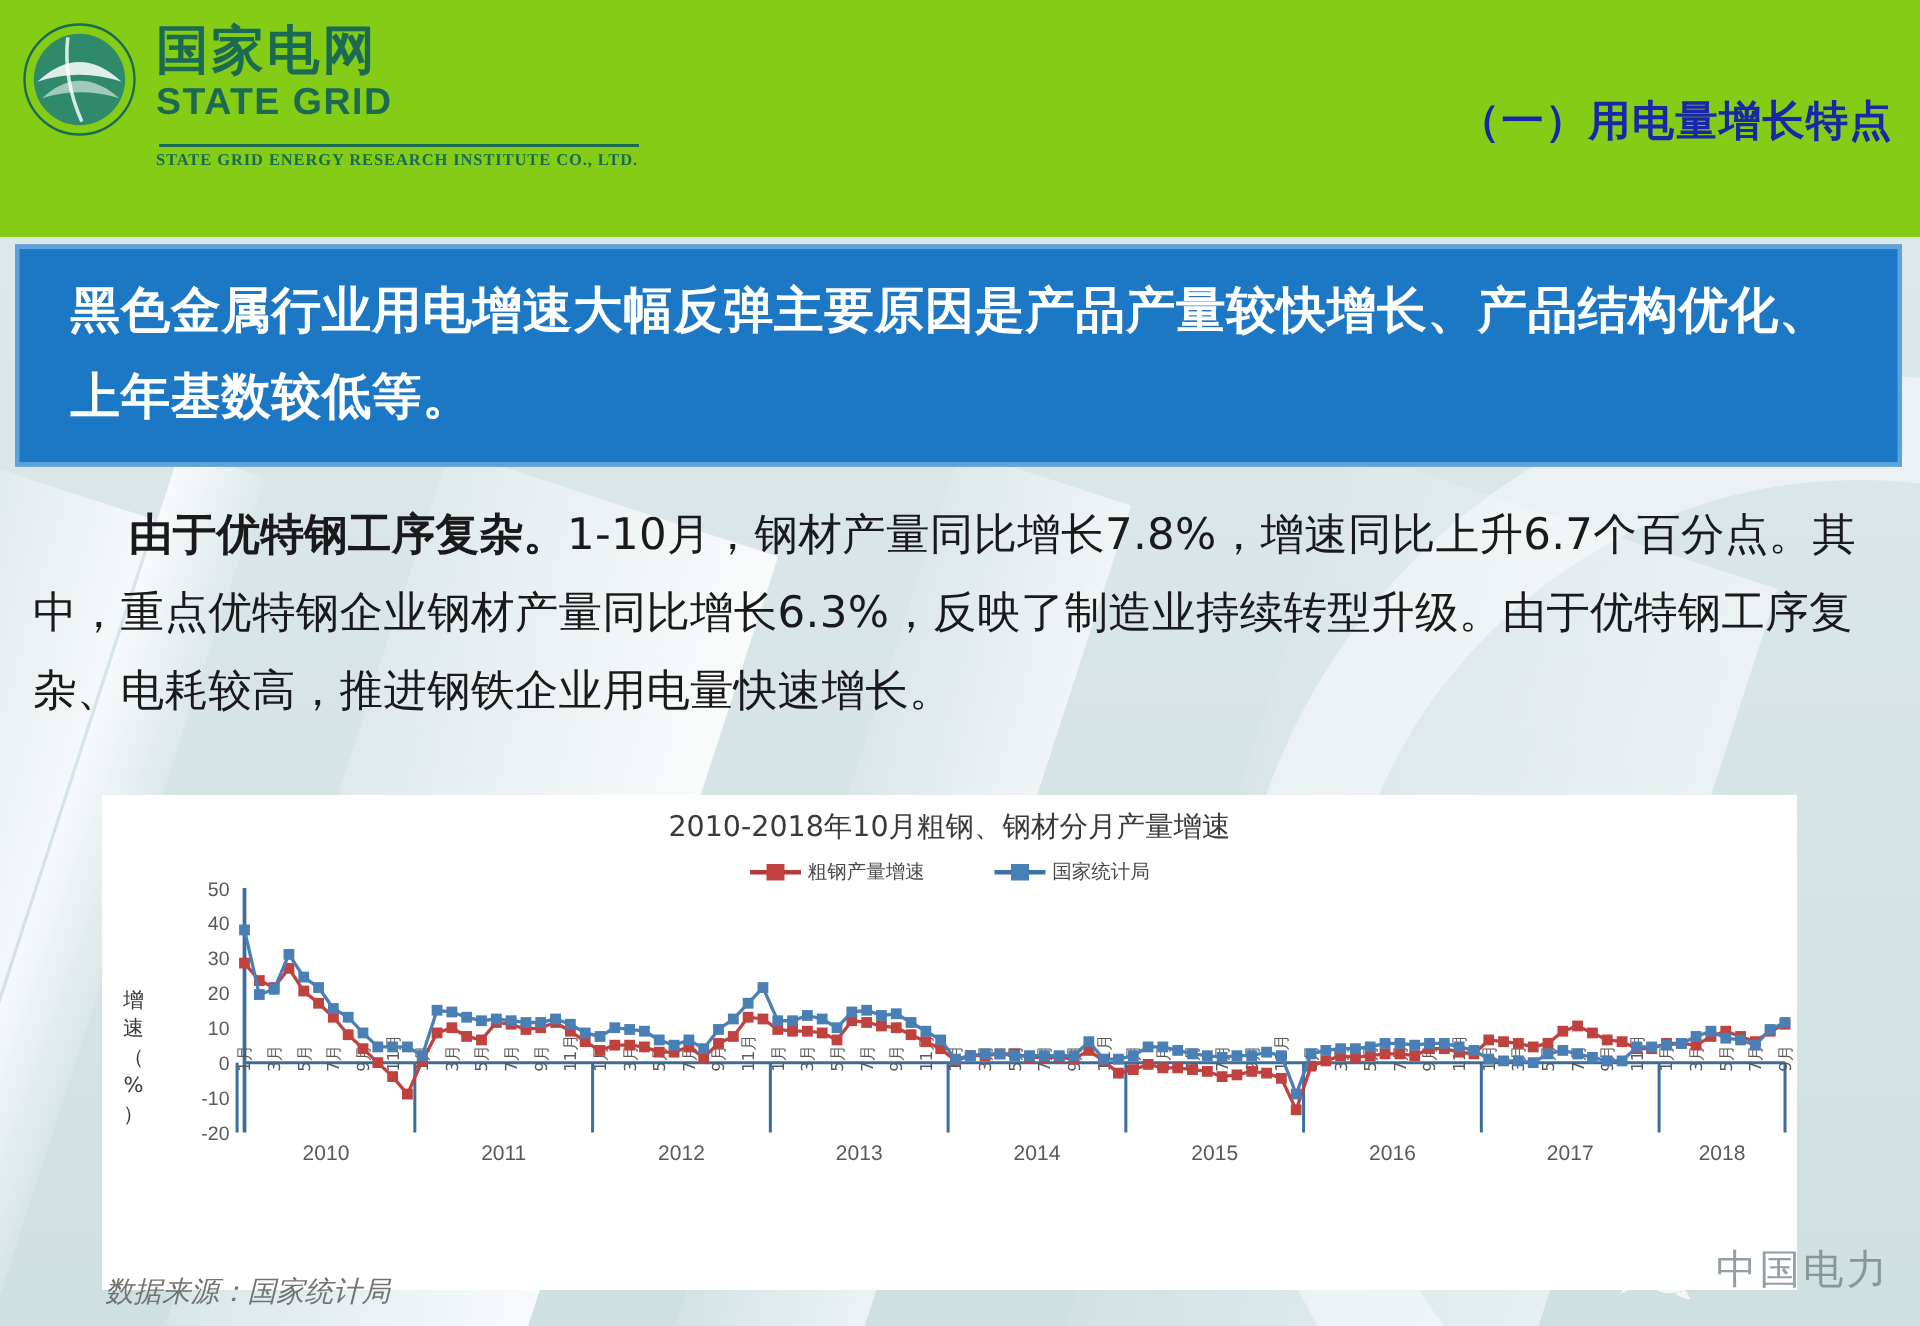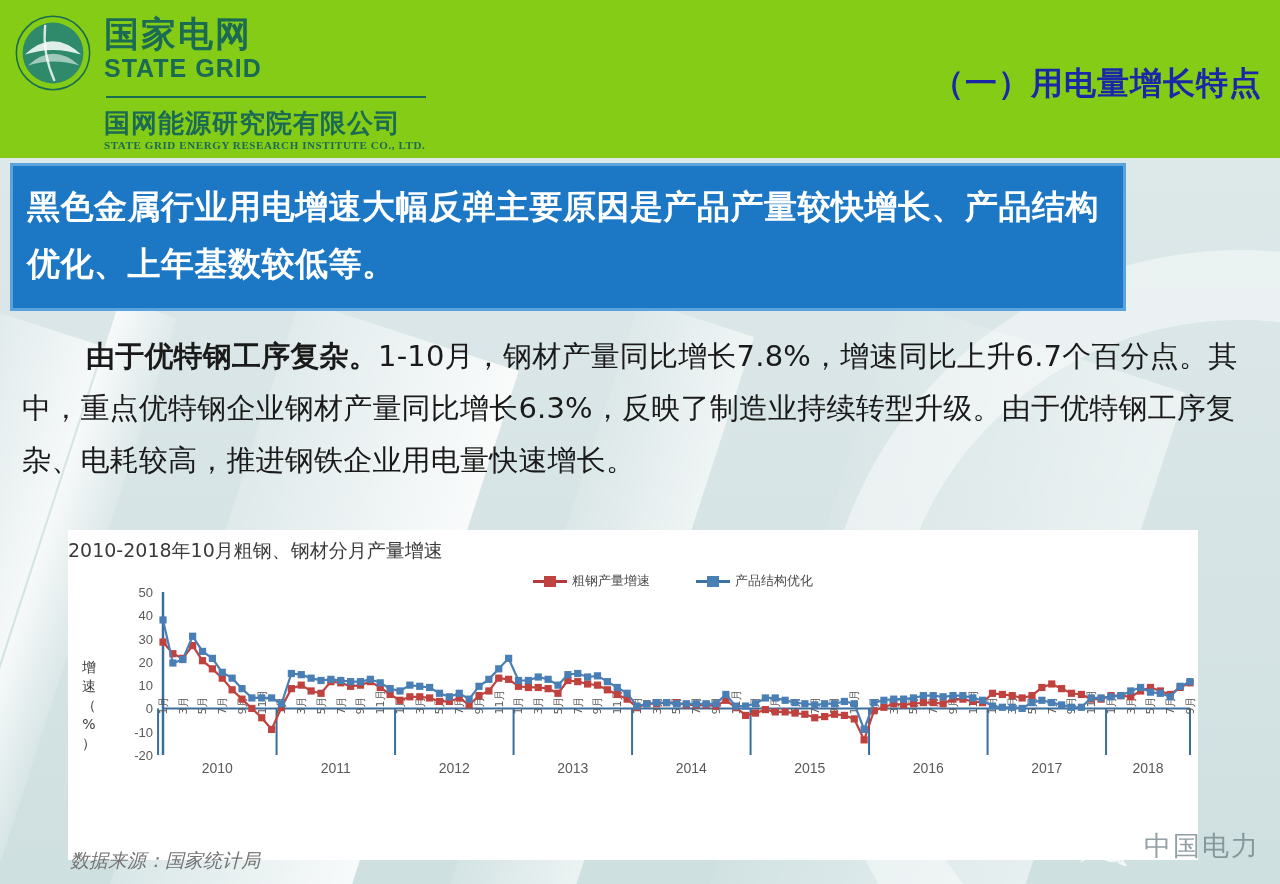--- a/index.html
+++ b/index.html
@@ -32,37 +32,37 @@
   .cn-big{font-family:"DejaVu Sans",sans-serif;font-size:35px;font-weight:bold;color:#1b6b54;
           letter-spacing:2px;line-height:40px;}
   .en-big{font-family:Liberation Sans, sans-serif;font-size:25px;font-weight:bold;
           color:#1b6b54;letter-spacing:1px;line-height:28px;}
   #logo-rule{position:absolute;left:106px;top:96px;width:320px;height:2px;background:#1b6b54;}
   .cn-sub{font-family:"DejaVu Sans",sans-serif;font-size:26px;font-weight:bold;color:#1b6b54;
           letter-spacing:1px;line-height:30px;margin-top:8px;}
   .en-sub{font-family:"Liberation Serif","DejaVu Serif",serif;font-size:11px;font-weight:bold;
           color:#1b6b54;letter-spacing:.6px;line-height:14px;}
   #slide-title{position:absolute;right:18px;top:62px;font-family:Liberation Serif, serif;
-               font-size:32px;font-weight:bold;color:#1a28a8;letter-spacing:1px;white-space:nowrap;}
-  
-  #banner{position:absolute;left:10px;top:163px;width:1116px;height:148px;background:#1c77c4;
-          border:3px solid #5ba3dd;box-sizing:border-box;z-index:3;}
+               font-size:28px;font-weight:bold;color:#1a28a8;letter-spacing:1px;white-space:nowrap;}
+  
+  #banner{position:absolute;left:10px;top:163px;width:1258px;height:148px;background:#1c77c4;
+          border:3px solid #5ba3dd;box-sizing:border-box;z-index:3;padding-left:20px;}
   #banner-text{font-family:"DejaVu Sans",sans-serif;font-size:33px;font-weight:bold;color:#fff;
                line-height:57px;padding:12px 14px 0 14px;letter-spacing:.5px;}
   
   #para{position:absolute;left:22px;top:330px;width:1240px;z-index:3;
         font-family:"DejaVu Sans",sans-serif;font-size:29px;color:#1a1a1a;line-height:52px;
         text-indent:64px;letter-spacing:.2px;}
   #para b{font-weight:bold;}
   
   #chart-card{position:absolute;left:68px;top:530px;width:1130px;height:330px;background:#fff;z-index:3;}
-  #chart-title{position:absolute;left:0;top:8px;width:1130px;text-align:left;
+  #chart-title{position:absolute;left:0;top:8px;width:1130px;text-align:center;
                font-family:"DejaVu Sans",sans-serif;font-size:19px;color:#3a3a3a;}
   #legend{position:absolute;left:0;top:42px;width:1130px;display:flex;justify-content:center;gap:46px;
-          font-family:"DejaVu Sans",sans-serif;font-size:13px;color:#4a4a4a;padding-left:40px;}
+          font-family:"DejaVu Sans",sans-serif;font-size:13px;color:#4a4a4a;}
   .lg{display:flex;align-items:center;gap:5px;}
   .lg-line{width:34px;height:3px;position:relative;}
   .lg-line i{position:absolute;left:11px;top:-4px;width:12px;height:11px;display:block;}
   .lg-red .lg-line{background:#b4393b;} .lg-red .lg-line i{background:#c0423f;}
   .lg-blue .lg-line{background:#3a72a8;} .lg-blue .lg-line i{background:#4a7fb5;}
   #ylabel{position:absolute;left:10px;top:128px;width:22px;
           font-family:"DejaVu Sans",sans-serif;font-size:14px;color:#3a3a3a;
           text-align:center;line-height:19px;}
   #plot{position:absolute;left:0;top:0;width:1130px;height:330px;}
   #srcnote{position:absolute;left:70px;top:848px;z-index:4;
@@ -92,21 +92,20 @@
     <path d="M14 52 Q50 18 86 52 Q50 40 14 52Z" fill="#ffffff" opacity=".85"></path>
     <path d="M18 66 Q50 36 84 66 Q50 56 18 66Z" fill="#ffffff" opacity=".55"></path>
     <path d="M40 14 Q36 50 52 86" fill="none" stroke="#ffffff" stroke-width="3" opacity=".8"></path>
   </svg>
   <div id="logo-text">
     <div class="cn-big">国家电网</div>
     <div class="en-big">STATE GRID</div>
   </div>
   <div id="logo-rule"></div>
   <div style="position:absolute;left:104px;top:100px;">
-    <div class="cn-sub">国网能源研究院有限公司</div>
     <div class="en-sub">STATE GRID ENERGY RESEARCH INSTITUTE CO., LTD.</div>
   </div>
   <div id="slide-title">（一）用电量增长特点</div>
 </div>
 
 <div id="banner">
   <div id="banner-text">黑色金属行业用电增速大幅反弹主要原因是产品产量较快增长、产品结构优化、上年基数较低等。</div>
 </div>
 
 <div id="para">
@@ -119,21 +118,21 @@
     <div class="lg lg-red">
       <span class="lg-line">
           <i></i>
         </span>
       <span>粗钢产量增速</span>
     </div>
     <div class="lg lg-blue">
       <span class="lg-line">
           <i></i>
         </span>
-      <span>产品结构优化</span>
+      <span>国家统计局</span>
     </div>
   </div>
   <div id="ylabel">
       <div>增</div>
       <div>速</div>
       <div>（</div>
       <div>%</div>
       <div>）</div>
     </div>
   <svg id="plot" viewBox="0 0 1130 330">

